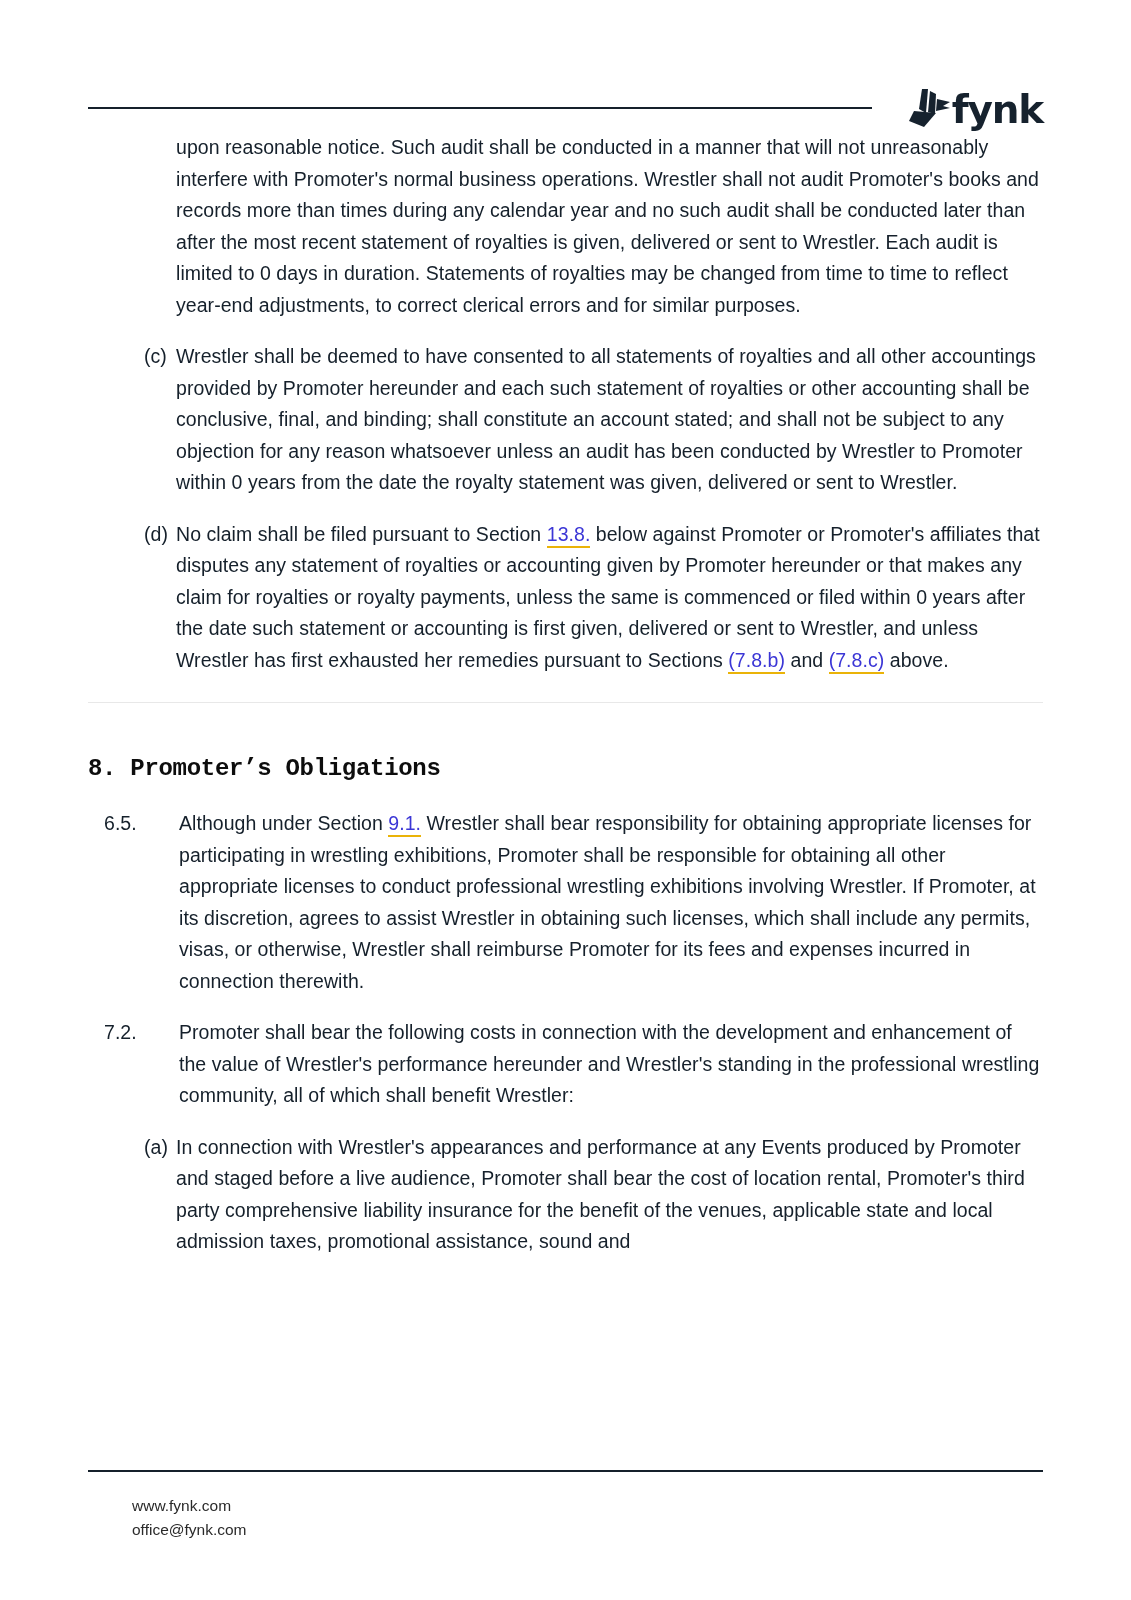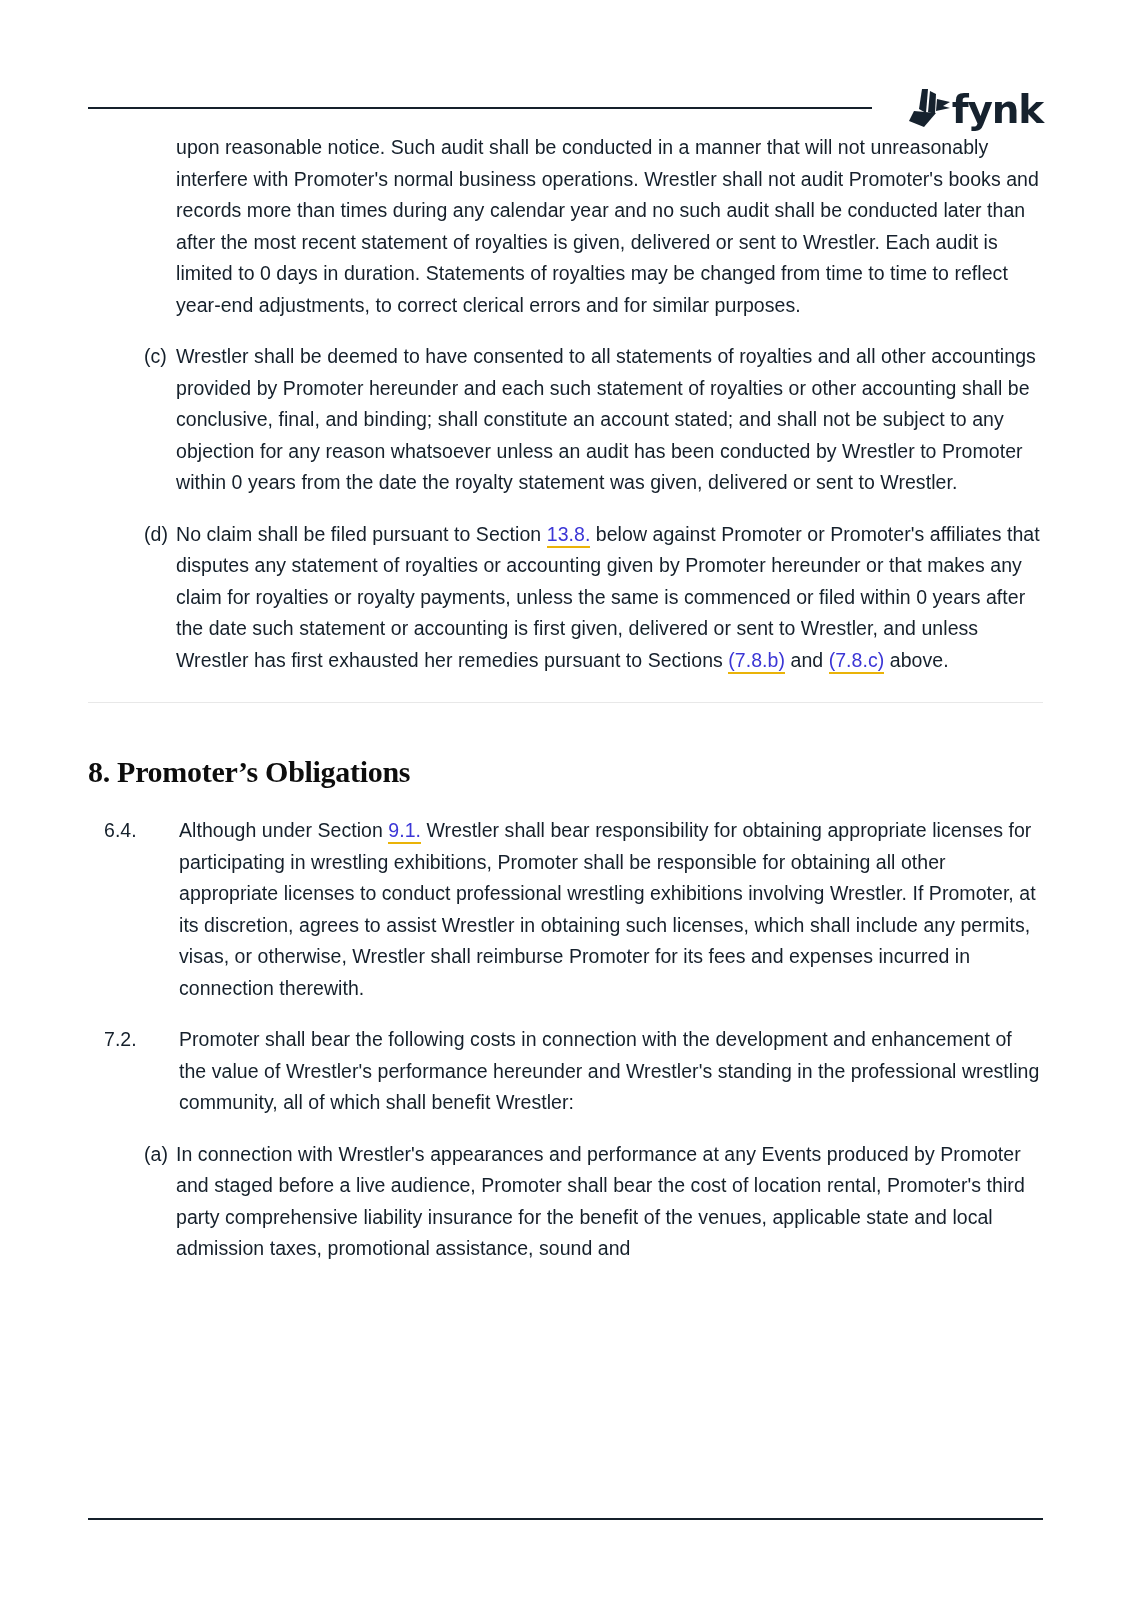--- a/index.html
+++ b/index.html
@@ -112,22 +112,22 @@
     padding-bottom: 1px;
   }
 
   .divider {
     height: 1px;
     background: #e8e8e8;
     margin: 26px 0 0 0;
   }
 
   h2.section-title {
-    font-family: Liberation Serif, serif;
-    font-size: 30px;
+    font-family: Liberation Mono, monospace;
+    font-size: 24px;
     font-weight: 700;
     letter-spacing: -0.3px;
     color: #0d0d0d;
     margin: 52px 0 26px 0;
   }
 
   
   .footer {
     position: absolute;
     left: 88px;
@@ -180,33 +180,37 @@
     <div class="lettered body-text">
       <span class="marker">(d)</span>
       <span class="text"><span>No claim shall be filed pursuant to Section </span><a class="xref" href="#">13.8.</a><span> below against Promoter or Promoter's affiliates that disputes any statement of royalties or accounting given by Promoter hereunder or that makes any claim for royalties or royalty payments, unless the same is commenced or filed within 0 years after the date such statement or accounting is first given, delivered or sent to Wrestler, and unless Wrestler has first exhausted her remedies pursuant to Sections </span><a class="xref" href="#">(7.8.b)</a><span> and </span><a class="xref" href="#">(7.8.c)</a><span> above.</span></span>
     </div>
 
     <div class="divider"></div>
 
     <h2 class="section-title">8. Promoter’s Obligations</h2>
 
     <div class="numbered body-text">
-      <span class="marker">6.4.</span>
+      <span class="marker">6.5.</span>
       <span class="text"><span>Although under Section </span><a class="xref" href="#">9.1.</a><span> Wrestler shall bear responsibility for obtaining appropriate licenses for participating in wrestling exhibitions, Promoter shall be responsible for obtaining all other appropriate licenses to conduct professional wrestling exhibitions involving Wrestler. If Promoter, at its discretion, agrees to assist Wrestler in obtaining such licenses, which shall include any permits, visas, or otherwise, Wrestler shall reimburse Promoter for its fees and expenses incurred in connection therewith.</span></span>
     </div>
 
     <div class="numbered body-text">
       <span class="marker">7.2.</span>
       <span class="text">Promoter shall bear the following costs in connection with the development and enhancement of the value of Wrestler's performance hereunder and Wrestler's standing in the professional wrestling community, all of which shall benefit Wrestler:</span>
     </div>
 
     <div class="lettered body-text">
       <span class="marker">(a)</span>
       <span class="text">In connection with Wrestler's appearances and performance at any Events produced by Promoter and staged before a live audience, Promoter shall bear the cost of location rental, Promoter's third party comprehensive liability insurance for the benefit of the venues, applicable state and local admission taxes, promotional assistance, sound and</span>
     </div>
 
   </div>
 
   <div class="footer">
     <div class="footer-rule"></div>
+    <div class="footer-lines">
+      <div>www.fynk.com</div>
+      <div>office@fynk.com</div>
+    </div>
   </div>
 
 </div>
 
 </body></html>

